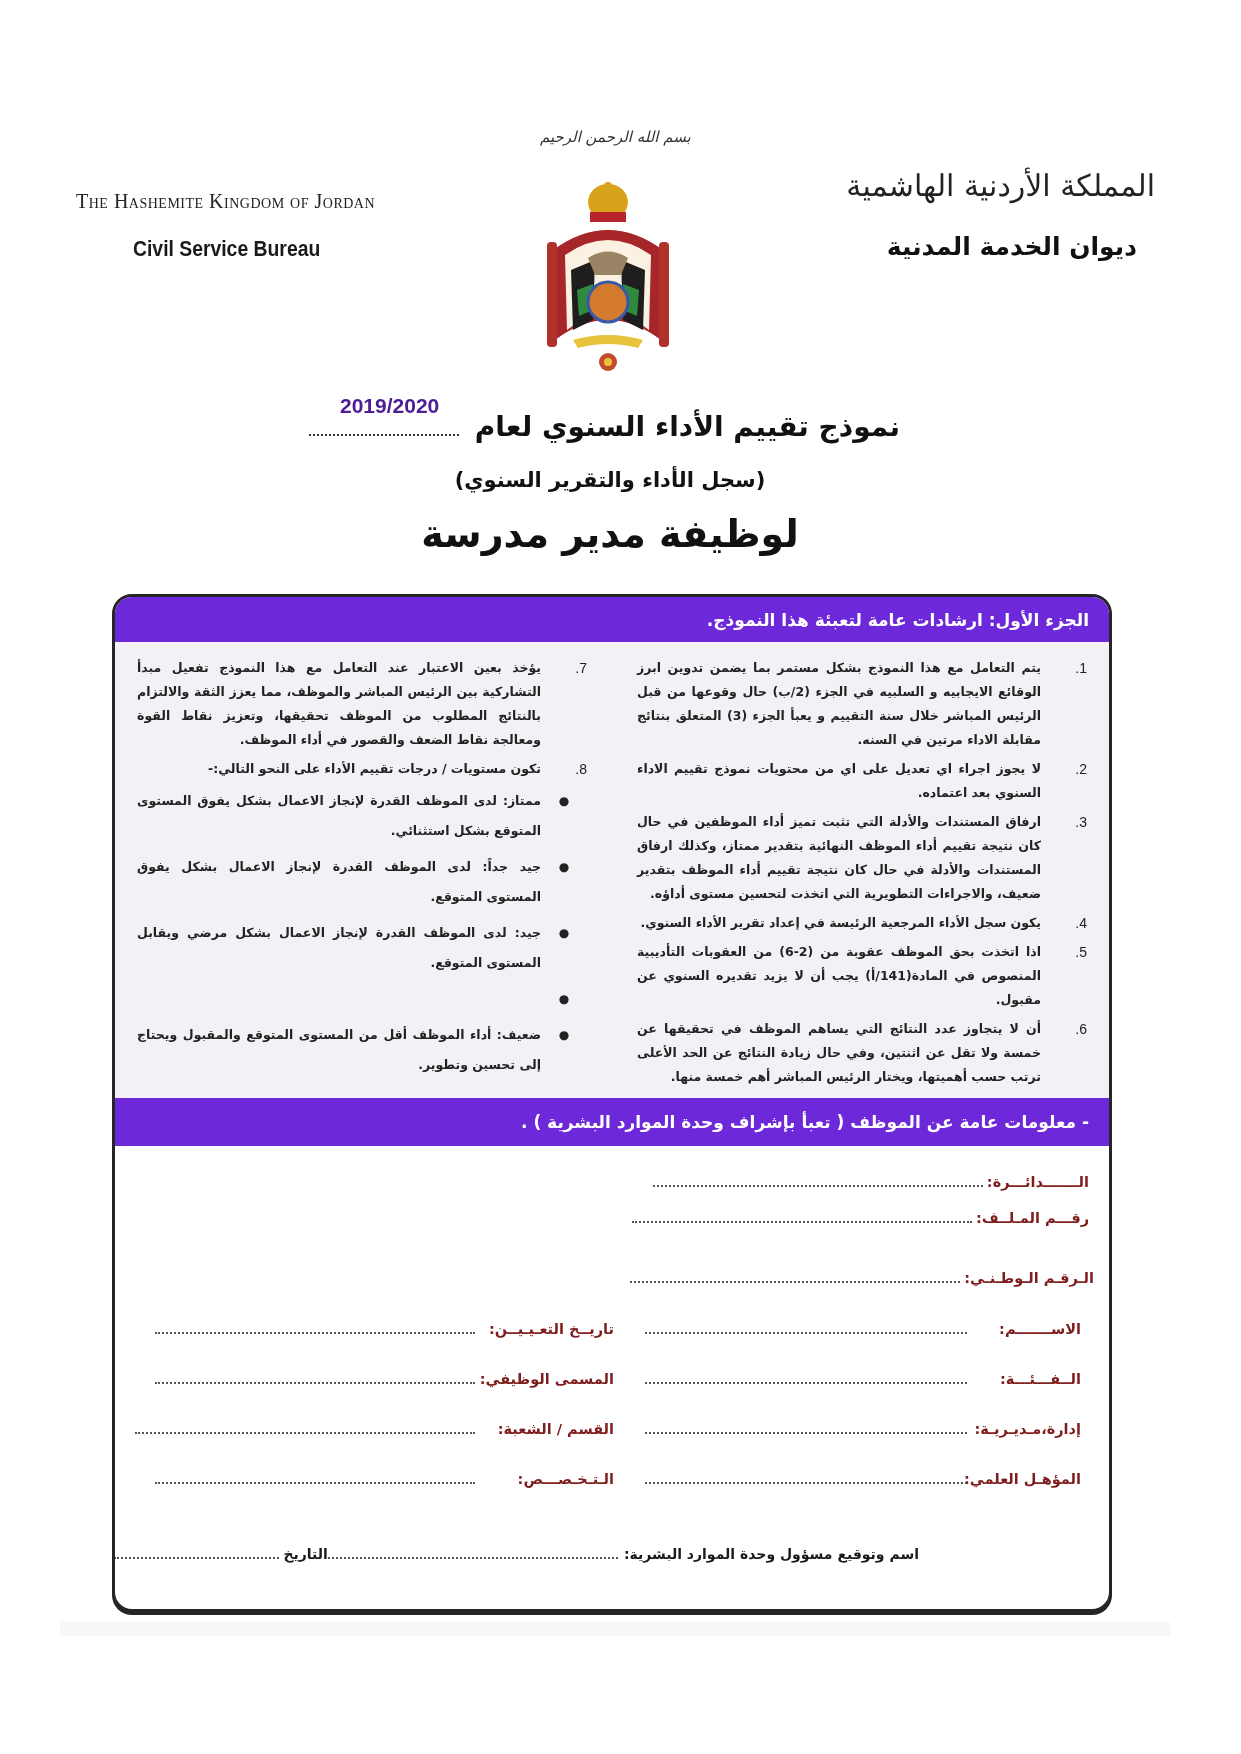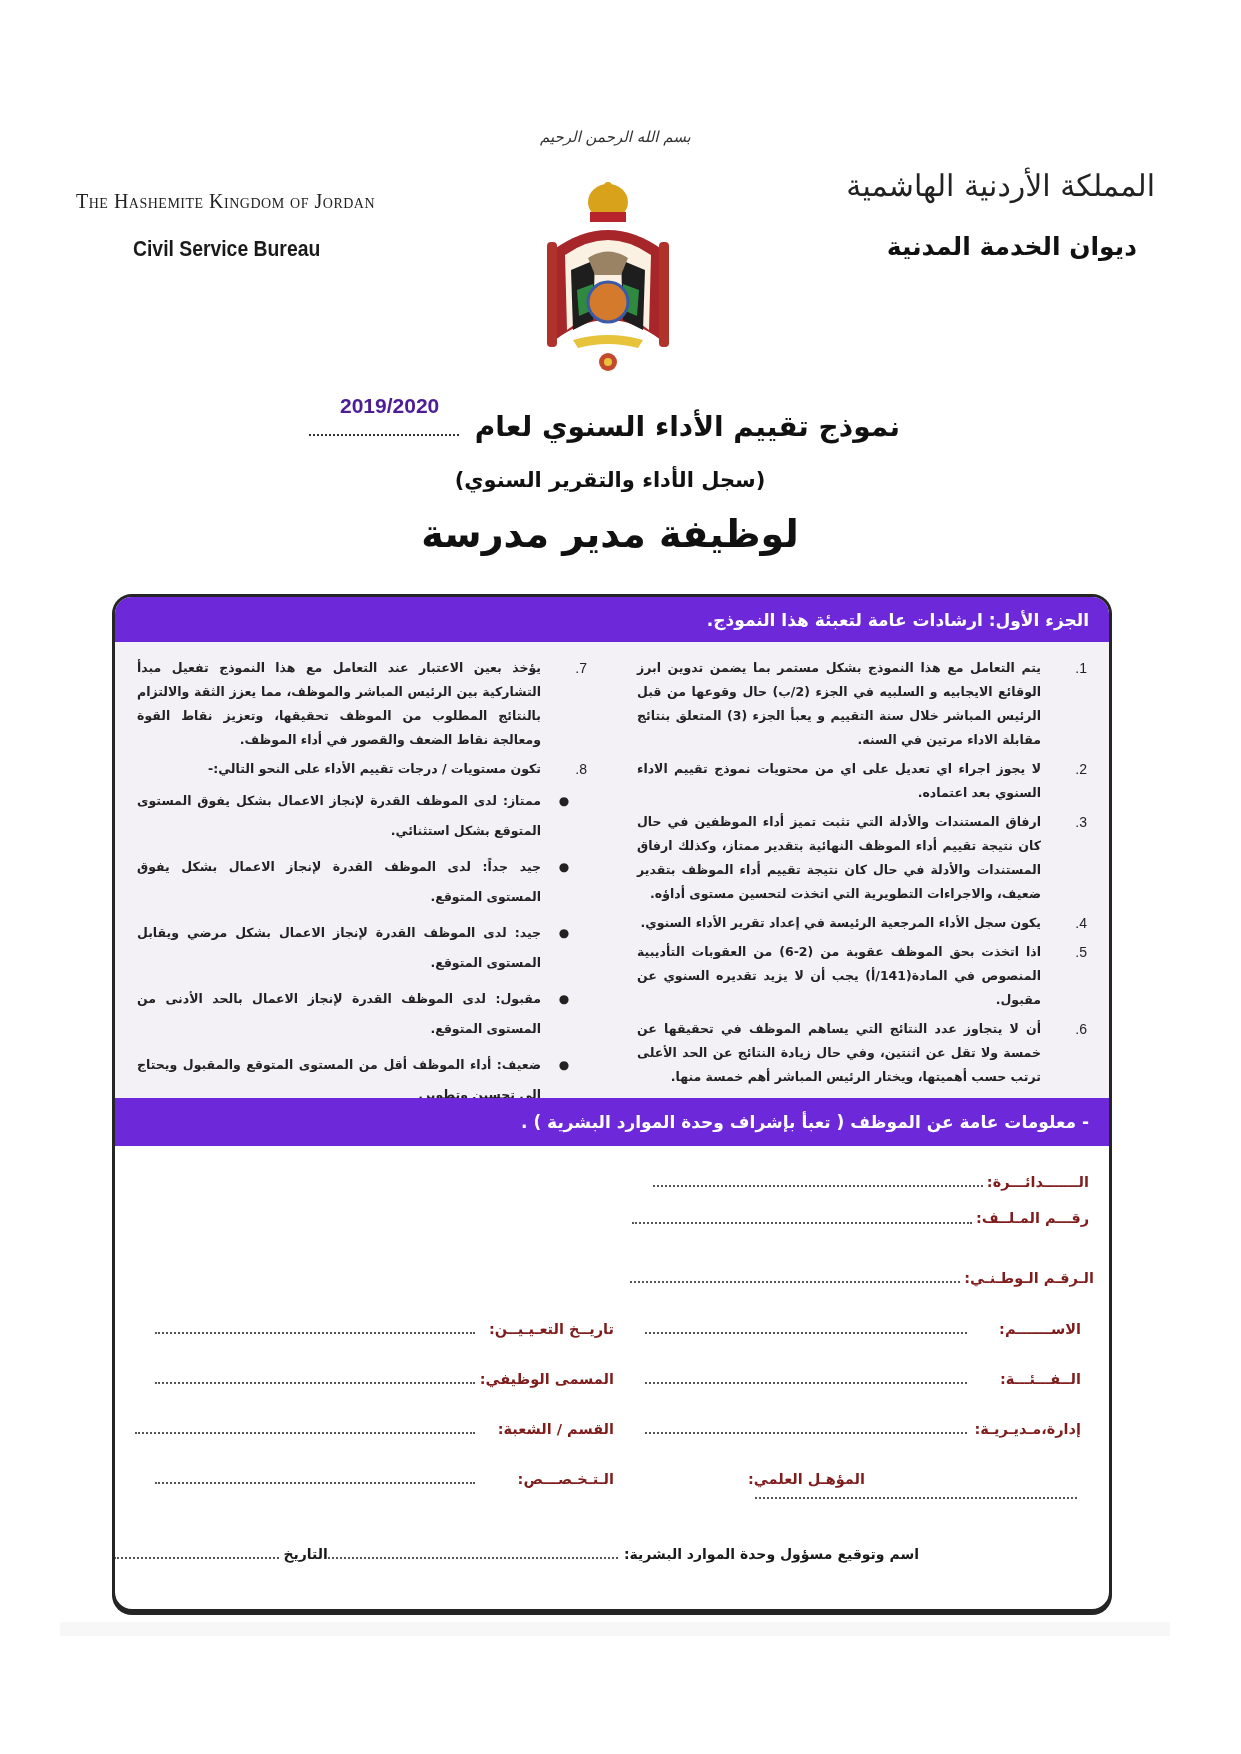--- a/index.html
+++ b/index.html
@@ -132,59 +132,58 @@
       <div class="bullet">
           <span class="bdot">●</span>
           <span class="txt">جيد جداً: لدى الموظف القدرة لإنجاز الاعمال بشكل يفوق المستوى المتوقع.</span>
         </div>
       <div class="bullet">
           <span class="bdot">●</span>
           <span class="txt">جيد: لدى الموظف القدرة لإنجاز الاعمال بشكل مرضي ويقابل المستوى المتوقع.</span>
         </div>
       <div class="bullet">
           <span class="bdot">●</span>
-          <span class="txt">مقبول: لدى الموظف القدرة لإنجاز الاعمال بالحد الأدنى من المستوى المتوقع.</span>
         </div>
       <div class="bullet">
           <span class="bdot">●</span>
           <span class="txt">ضعيف: أداء الموظف أقل من المستوى المتوقع والمقبول ويحتاج إلى تحسين وتطوير.</span>
         </div>
     </div>
   </div>
 
   <div class="bar bar2">- معلومات عامة عن الموظف ( تعبأ بإشراف وحدة الموارد البشرية ) .</div>
 
   <div class="fields">
 
     <div class="frow" style="right:20px; top:28px;">
       <span class="flabel">الـــــــدائـــرة:</span>
       <span class="fdots" style="width:330px;"></span>
     </div>
-    <div class="frow" style="right:20px; top:64px;align-items:center;">
+    <div class="frow" style="right:20px; top:64px;">
       <span class="flabel">رقـــم المـلــف:</span>
       <span class="fdots" style="width:340px;"></span>
     </div>
     <div class="frow" style="right:15px; top:100px;margin-top:24px;">
       <span class="flabel">الـرقـم الـوطـنـي:</span>
       <span class="fdots" style="width:330px;"></span>
     </div>
 
     <div class="frow" style="right:28px; top:175px;">
       <span class="flabel" style="width:110px;">الاســـــــم:</span>
       <span class="fdots" style="width:322px;"></span>
     </div>
     <div class="frow" style="right:28px; top:225px;">
       <span class="flabel" style="width:110px;">الــفـــئـــة:</span>
       <span class="fdots" style="width:322px;"></span>
     </div>
     <div class="frow" style="right:28px; top:275px;">
       <span class="flabel" style="width:110px;">إدارة،مـديـريـة:</span>
       <span class="fdots" style="width:322px;"></span>
     </div>
-    <div class="frow" style="right:28px; top:325px;flex-direction:column;">
+    <div class="frow" style="right:28px; top:325px;">
       <span class="flabel" style="width:110px;">المؤهـل العلمي:</span>
       <span class="fdots" style="width:322px;"></span>
     </div>
 
     <div class="frow" style="right:495px; top:175px;">
       <span class="flabel" style="width:135px;">تاريــخ التعـيـيــن:</span>
       <span class="fdots" style="width:320px;"></span>
     </div>
     <div class="frow" style="right:495px; top:225px;">
       <span class="flabel" style="width:135px;">المسمى الوظيفي:</span>

